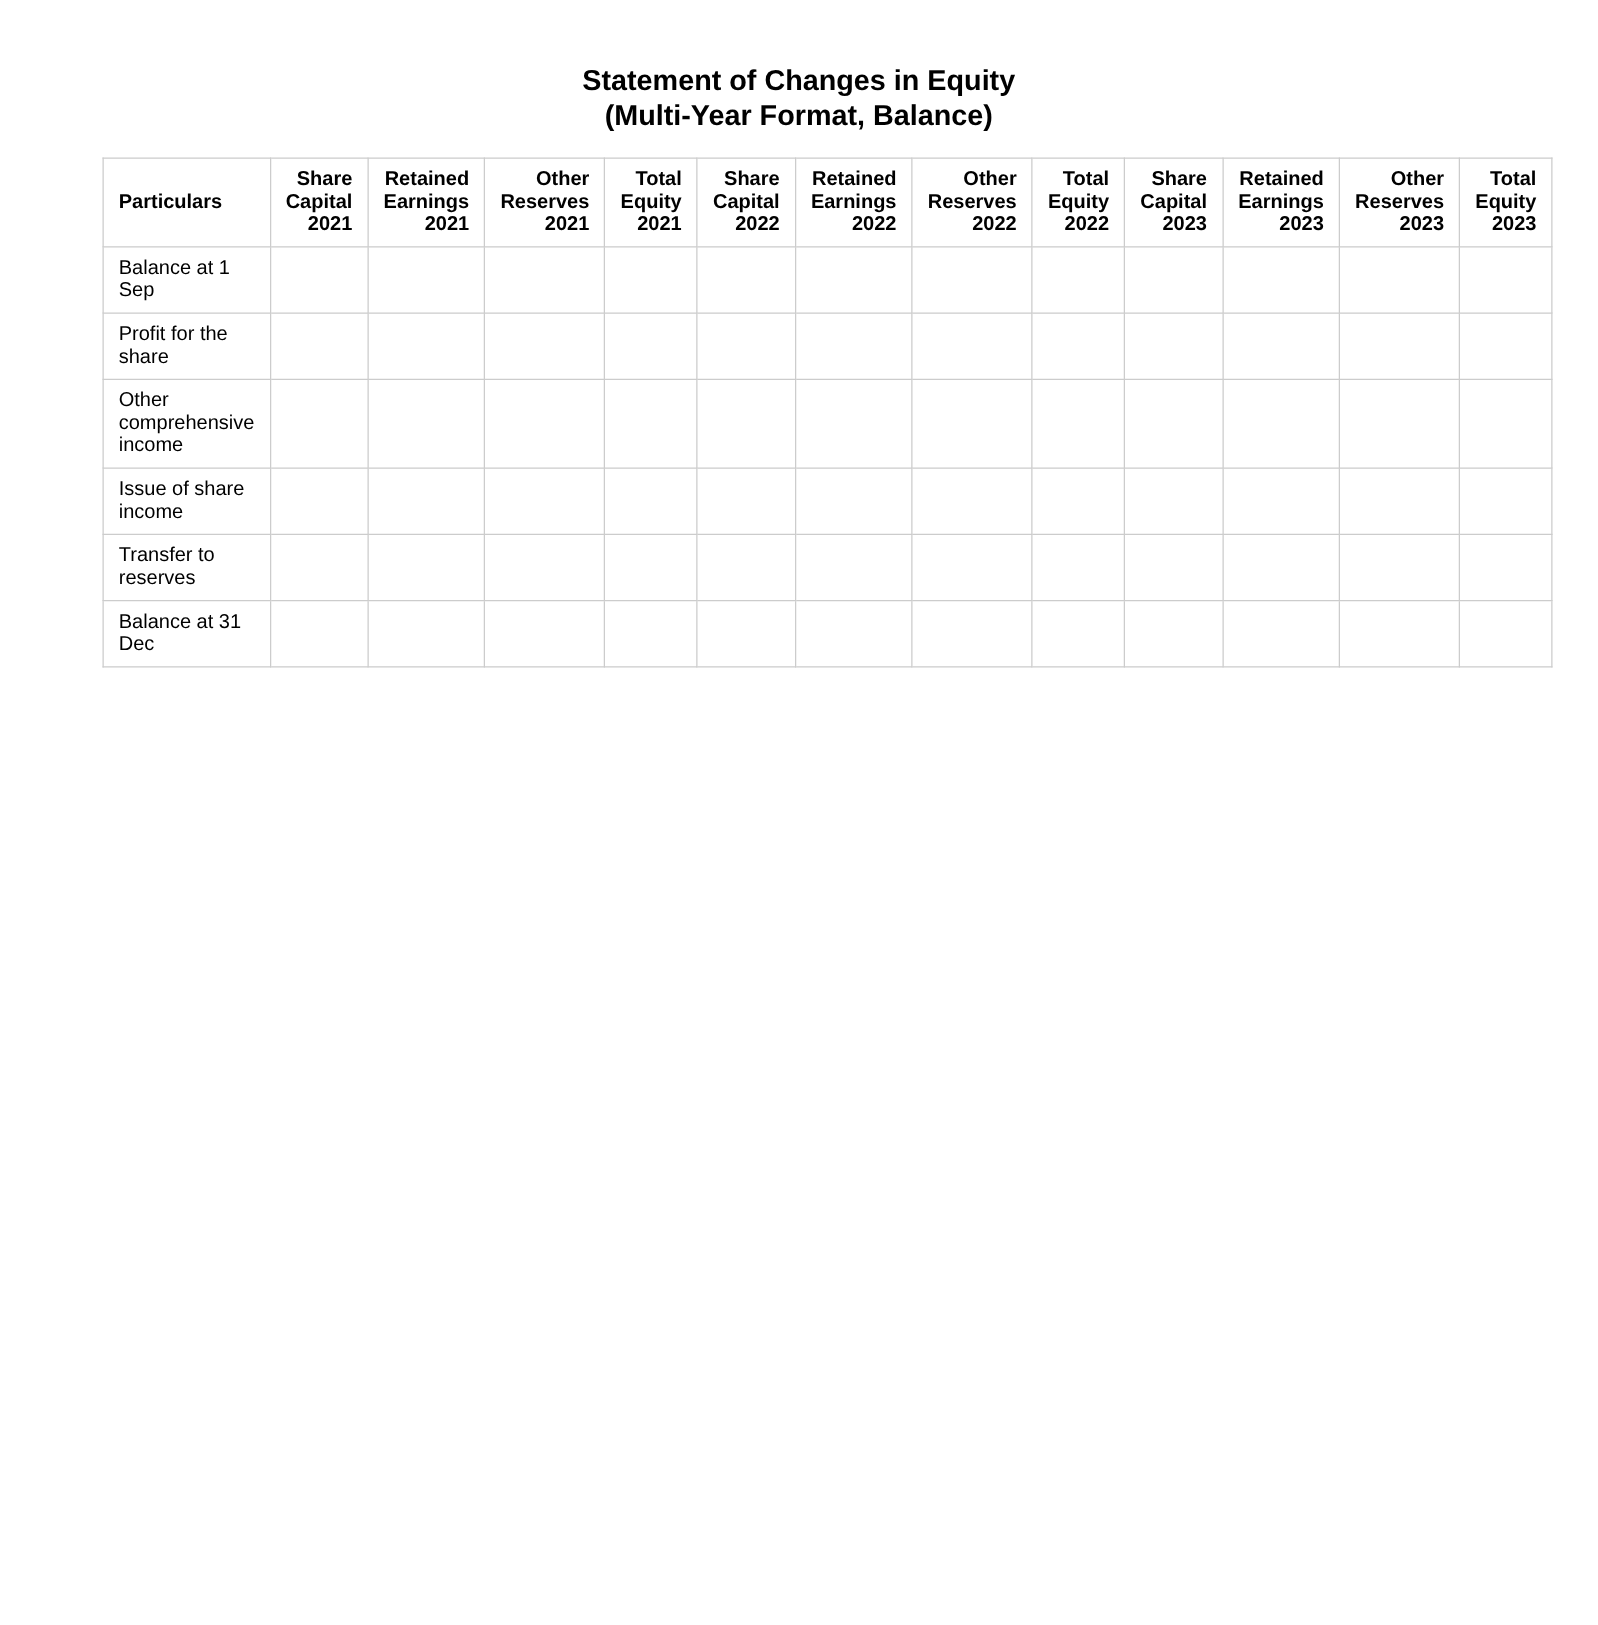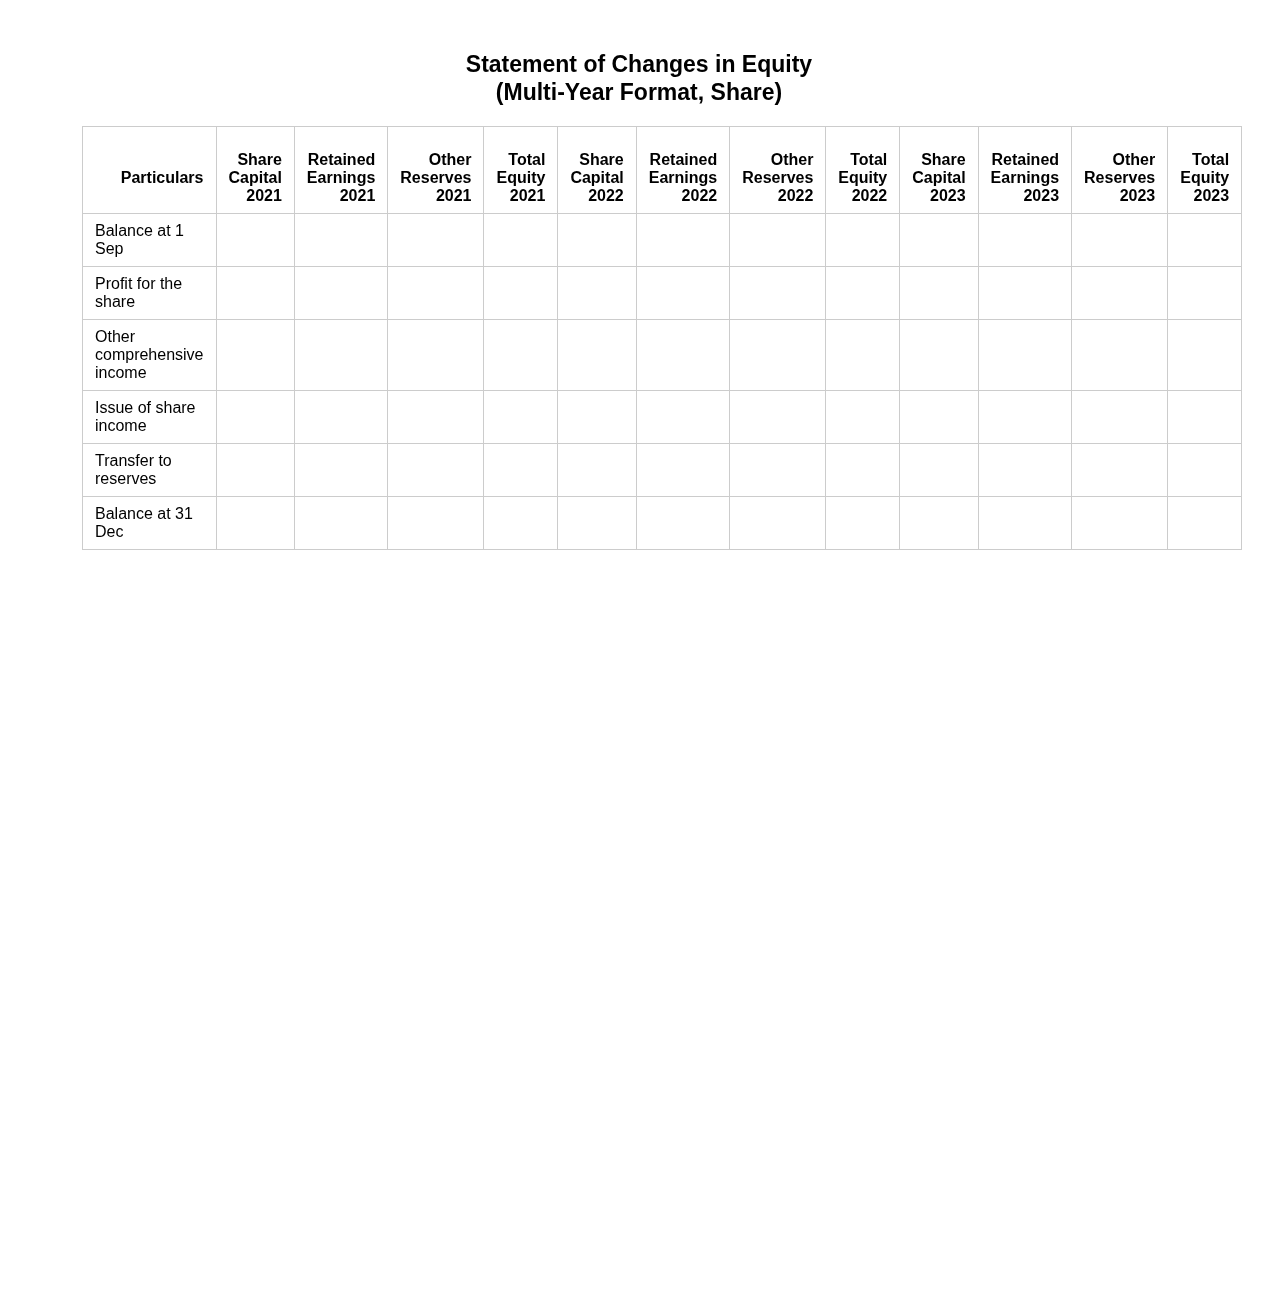--- a/index.html
+++ b/index.html
@@ -1,31 +1,31 @@
 <!DOCTYPE html>
 <html><head>
 <meta charset="utf-8">
 <style>
   html, body { margin: 0; padding: 0; background: #ffffff; }
   body { width: 1278px; height: 1300px; font-family: "Liberation Sans", sans-serif; color: #000; position: relative; }
   .title { position: absolute; top: 50px; left: 0; width: 1278px; text-align: center; font-weight: bold; font-size: 23px; line-height: 28px; }
   table { position: absolute; top: 126px; left: 82px; width: 1160px; border-collapse: collapse; font-size: 16px; }
   th, td { border: 1px solid #cccccc; padding: 8px 12px; line-height: 18px; }
-  th { font-weight: bold; text-align: right; vertical-align: middle; height: 54px; padding-top: 24px; padding-bottom: 8px; }
-  th.first { text-align: right; }
+  th { font-weight: bold; text-align: right; vertical-align: middle; height: 54px; padding-top: 8px; padding-bottom: 8px; }
+  th.first { text-align: left; }
   td { text-align: left; vertical-align: middle; }
   td.bold { font-weight: normal; }
   tr.body-row td { height: 36px; }
 </style>
 </head>
 <body>
 
 <div class="title">
   <div>Statement of Changes in Equity</div>
-  <div>(Multi-Year Format, Share)</div>
+  <div>(Multi-Year Format, Balance)</div>
 </div>
 
 <table>
   <thead>
     <tr id="head-row">
         <th class="first"><span>Particulars</span></th>
         <th><span>Share</span><br><span>Capital</span><br><span>2021</span></th>
         <th><span>Retained</span><br><span>Earnings</span><br><span>2021</span></th>
         <th><span>Other</span><br><span>Reserves</span><br><span>2021</span></th>
         <th><span>Total</span><br><span>Equity</span><br><span>2021</span></th>

